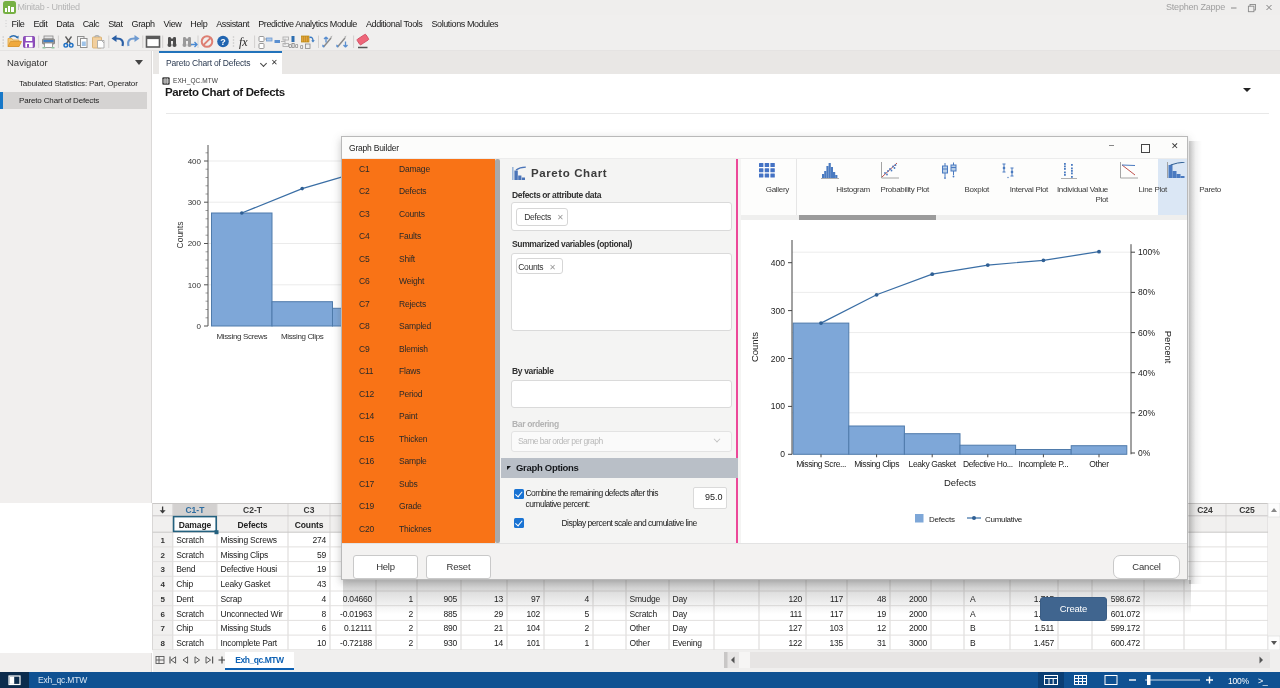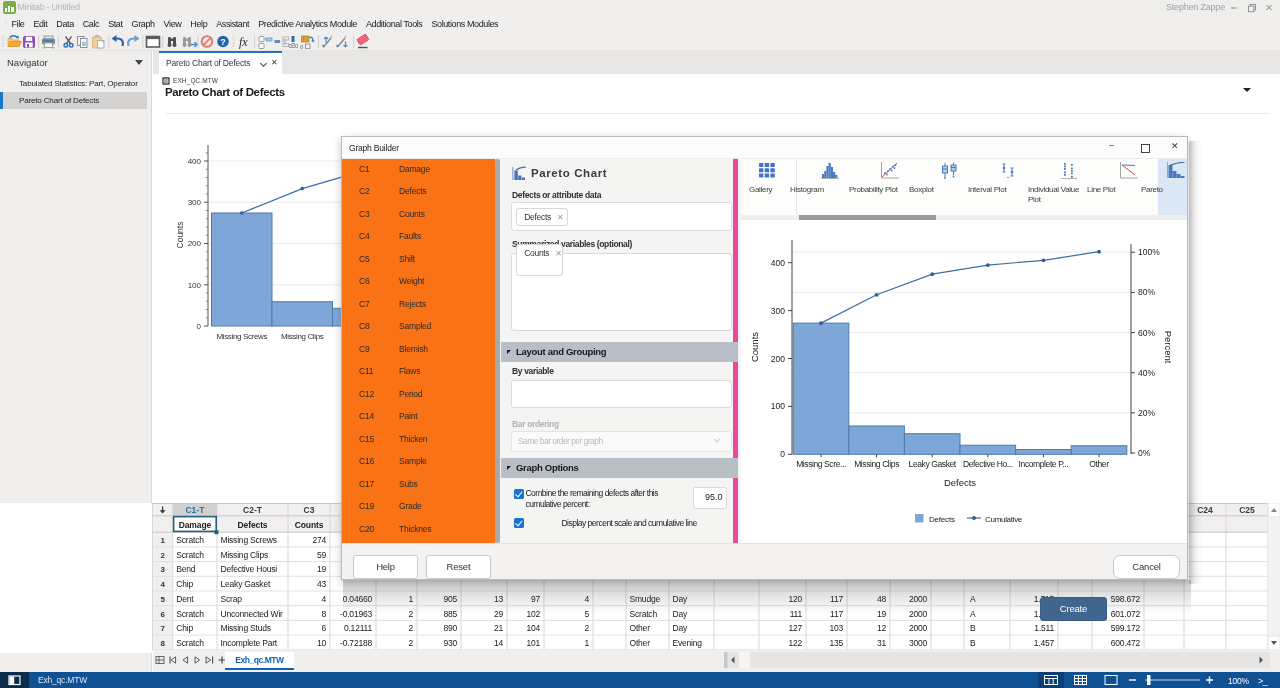--- a/index.html
+++ b/index.html
@@ -58,34 +58,34 @@
 
 #dialog { position:absolute; left:341px; top:136px; width:847px; height:444px; background:#f4f4f3; border:1px solid #b9b9b9; box-shadow:0 3px 8px rgba(90,90,90,0.35); z-index:10; font-size:8.5px; }
 #dlg-title { position:absolute; left:0; top:0; width:845px; height:22px; background:#fcfcfb; border-bottom:1px solid #ececec; }
 #dlg-title .t { position:absolute; left:7px; top:6px; font-size:8.5px; letter-spacing:-0.2px; color:#222; }
 #collist { position:absolute; left:0; top:22px; width:153px; height:384px; background:#f97316; }
 #collist .row { position:absolute; left:0; width:153px; font-size:8.5px; letter-spacing:-0.2px; color:#2a2a2a; }
 #collist .c { position:absolute; left:17px; }
 #collist .n { position:absolute; left:57px; }
 #colscroll { position:absolute; left:153px; top:22px; width:5px; height:384px; background:#ededed; }
 #colscroll .thumb { position:absolute; left:0px; top:0px; width:5px; height:384px; background:#a9a9a9; border-radius:2px; }
-#midpanel { position:absolute; left:159px; top:22px; width:237px; height:384px; background:#f4f4f3; border-right:5px solid #ec4899; }
+#midpanel { position:absolute; left:159px; top:22px; width:237px; height:384px; background:#f4f4f3; border-right:2px solid #ec4899; }
 #midpanel .ttl { position:absolute; left:30px; top:8px; font-size:11.5px; font-weight:bold; letter-spacing:0.6px; color:#3c3c3c; }
 #midpanel .lbl { position:absolute; font-size:8.5px; letter-spacing:-0.35px; font-weight:bold; color:#2f2f2f; }
 #midpanel .box { position:absolute; left:10px; width:221px; background:#fff; border:1px solid #dadada; border-radius:3px; }
 #midpanel .chip { position:absolute; background:#fff; border:1px solid #d6d6d6; border-radius:3px; font-size:8.5px; letter-spacing:-0.3px; color:#333; }
 #midpanel .chip .cx { color:#999; margin-left:6px; font-size:8px; }
 #midpanel .sect { position:absolute; left:0px; width:237px; height:20px; background:#b9bfc7; font-size:9.5px; letter-spacing:-0.3px; font-weight:bold; color:#15181c; line-height:20px; padding-left:15px; }
 #midpanel .sect .tri { position:absolute; left:6px; top:7.5px; width:0; height:0; border-left:4.5px solid #15181c; border-bottom:4.5px solid transparent; }
 #midpanel .cb { position:absolute; width:9.5px; height:9.5px; background:#1973d3; border-radius:1.5px; }
 #midpanel .cb:after { content:""; position:absolute; left:2.6px; top:0.6px; width:3px; height:5.5px; border:solid #fff; border-width:0 1.6px 1.6px 0; transform:rotate(40deg); }
 #midpanel .cbtext { position:absolute; font-size:8.5px; letter-spacing:-0.5px; color:#222; }
 #gallery { position:absolute; left:399px; top:22px; width:446px; height:56px; background:#fdfdfc; }
 #gallery .cell { position:absolute; top:0; height:56px; }
-#gallery .gl { position:absolute; font-size:8px; letter-spacing:-0.3px; color:#3c3c3c; text-align:left; }
+#gallery .gl { position:absolute; font-size:8px; letter-spacing:-0.3px; color:#3c3c3c; text-align:right; }
 #gscroll { position:absolute; left:399px; top:78px; width:446px; height:5px; background:#efefee; }
 #gscroll .thumb { position:absolute; left:58px; top:0; width:137px; height:5px; background:#9b9b9b; }
 #preview { position:absolute; left:399px; top:83px; width:446px; height:323px; background:#fff; }
 #dlg-footer { position:absolute; left:0; top:406px; width:845px; height:36px; background:#f3f2f1; border-top:1px solid #e3e3e3; }
 .btn { position:absolute; height:24px; background:#fff; border:1px solid #c9c9c9; border-radius:3px; font-size:9.5px; letter-spacing:-0.2px; color:#333; text-align:center; line-height:22px; }
 .btn.primary { background:#40658f; border-color:#3a5d85; color:#fff; }
 </style>
 </head>
 <body>
 <div id="app">
@@ -642,22 +642,21 @@
 <rect x="6.2" y="9.5" width="3.2" height="4.5" fill="#4a74b8"></rect>
 <rect x="9.8" y="11.5" width="3.2" height="2.5" fill="#4a74b8"></rect>
 <path d="M4 4 C7 1.8 10.5 1.2 13.8 1.1" stroke="#4a74b8" stroke-width="1.2" fill="none"></path>
 </svg>
         <div class="ttl">Pareto Chart</div>
         <div class="lbl" style="left:11px;top:31px;">Defects or attribute data</div>
         <div class="box" style="top:43.3px;height:28.4px;"></div>
         <div class="chip" style="left:15.2px;top:48.7px;width:52px;height:18px;line-height:16px;padding-left:7px;">Defects<span class="cx">✕</span></div>
         <div class="lbl" style="left:11px;top:80px;">Summarized variables (optional)</div>
         <div class="box" style="top:94px;height:78px;"></div>
-        <div class="chip" style="left:15.2px;top:85px;width:47px;height:32px;line-height:16px;padding-left:7px;">Counts<span class="cx">✕</span></div>
-        <div class="sect" style="top:183px;"><span class="tri"></span>Layout and Grouping</div>
+        <div class="chip" style="left:15.2px;top:99px;width:47px;height:16px;line-height:16px;padding-left:1px;">Counts<span class="cx">✕</span></div>
         <div class="lbl" style="left:11px;top:207px;">By variable</div>
         <div class="box" style="top:221px;height:28px;"></div>
         <div class="lbl" style="left:11px;top:260px;color:#b3b3b3;">Bar ordering</div>
         <div class="box" style="top:272px;height:21px;background:#fafafa;border-color:#e3e3e3;"></div>
         <div style="position:absolute;left:17px;top:276.5px;font-size:8.5px;letter-spacing:-0.55px;color:#bababa;">Same bar order per graph</div>
         <div style="position:absolute;left:213px;top:277px;width:6px;height:6px;border:solid #c0c0c0;border-width:0 0 1.4px 1.4px;transform:rotate(-45deg) scale(0.8);"></div>
         <div class="sect" style="top:299px;"><span class="tri"></span>Graph Options</div>
         <div class="cb" style="left:13px;top:330.4px;"></div>
         <div class="cbtext" style="left:24.4px;top:329px;width:170px;line-height:11.2px;">Combine the remaining defects after this<br>cumulative percent:</div>
         <div class="box" style="left:191.6px;top:328px;width:34.4px;height:22px;border-radius:2px;"></div>

